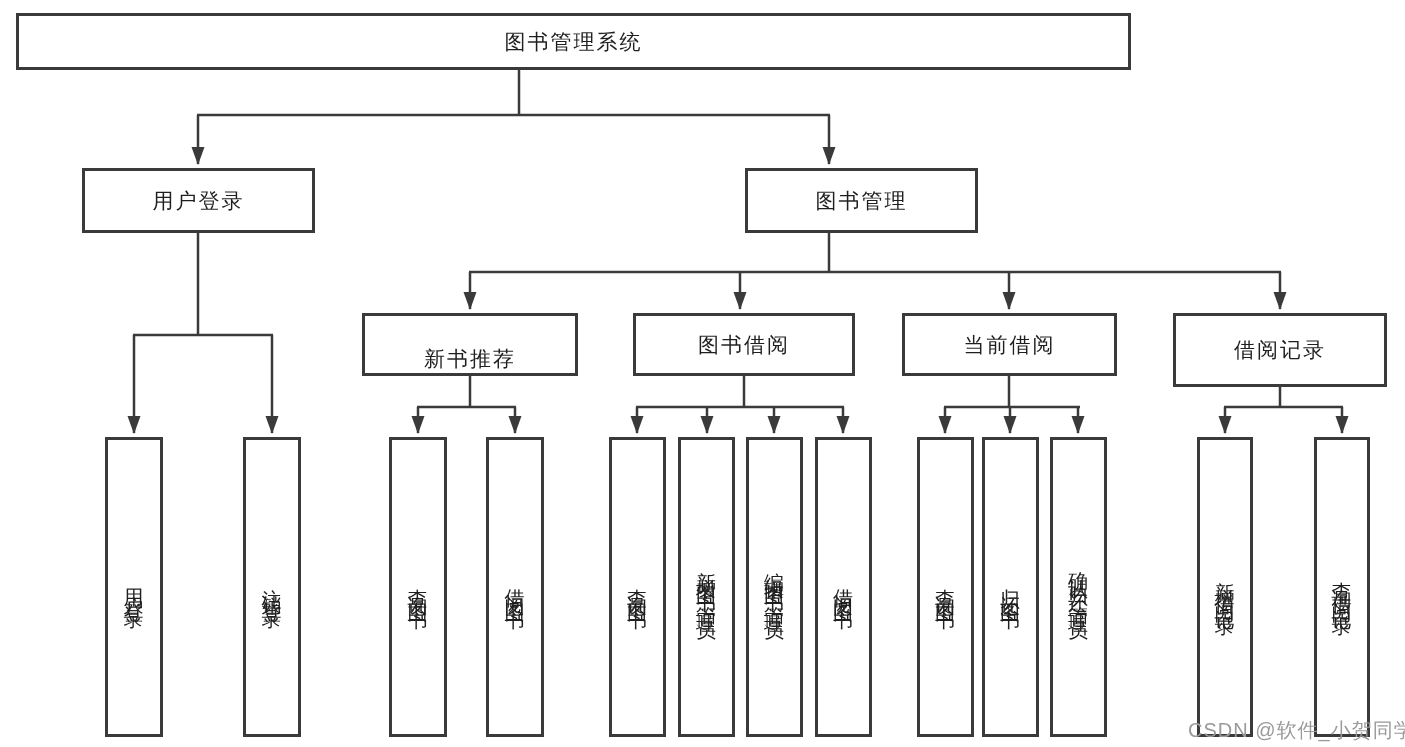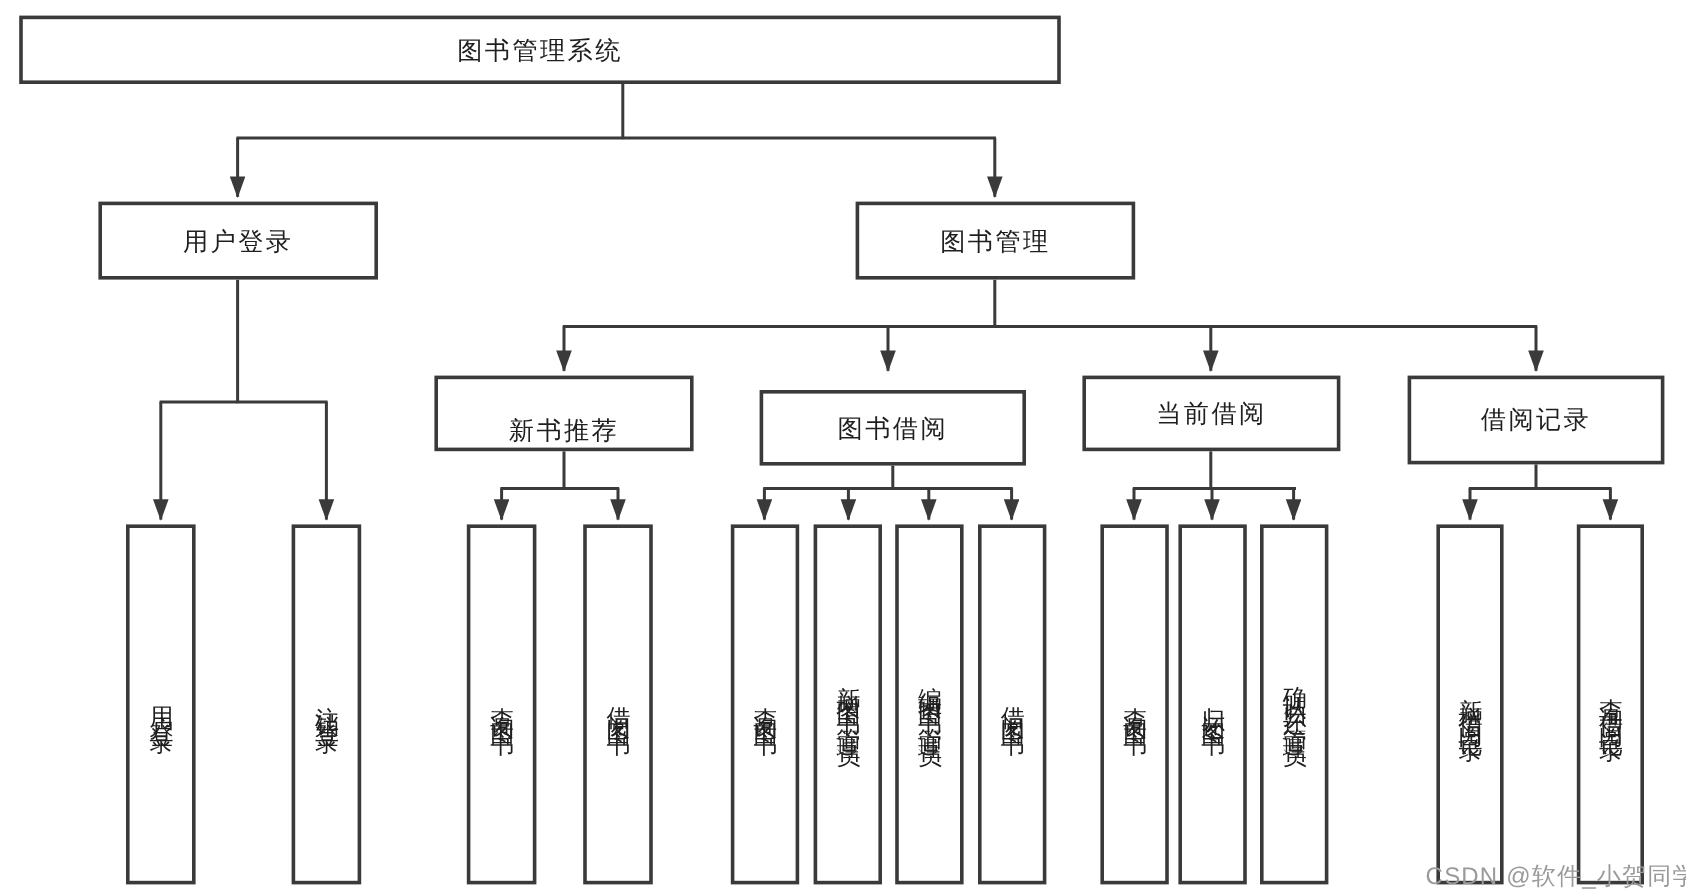--- a/index.html
+++ b/index.html
@@ -76,35 +76,35 @@
       <line x1="1010" y1="407" x2="1010" y2="433" marker-end="url(#ah)"></line>
       <line x1="1078" y1="407" x2="1078" y2="433" marker-end="url(#ah)"></line>
 
       <line x1="1280" y1="376" x2="1280" y2="408"></line>
       <line x1="1224" y1="407" x2="1343" y2="407"></line>
       <line x1="1225" y1="407" x2="1225" y2="433" marker-end="url(#ah)"></line>
       <line x1="1342" y1="407" x2="1342" y2="433" marker-end="url(#ah)"></line>
     </g>
   </svg>
 
-  <div class="node hnode" style="left:16px;top:13px;width:868px;height:57px;">
+  <div class="node hnode" style="left:16px;top:13px;width:1115px;height:57px;">
     <span>图书管理系统</span>
   </div>
 
   <div class="node hnode" style="left:82px;top:168px;width:233px;height:65px;">
     <span>用户登录</span>
   </div>
-  <div class="node hnode" style="left:713px;top:168px;width:233px;height:65px;">
+  <div class="node hnode" style="left:745px;top:168px;width:233px;height:65px;">
     <span>图书管理</span>
   </div>
 
   <div class="node hnode" style="left:362px;top:313px;width:216px;height:63px;align-items:flex-end;">
     <span>新书推荐</span>
   </div>
-  <div class="node hnode" style="left:633px;top:313px;width:222px;height:63px;margin-top:12px;">
+  <div class="node hnode" style="left:633px;top:313px;width:222px;height:63px;">
     <span>图书借阅</span>
   </div>
   <div class="node hnode" style="left:902px;top:313px;width:215px;height:63px;">
     <span>当前借阅</span>
   </div>
   <div class="node hnode" style="left:1173px;top:313px;width:214px;height:74px;">
     <span>借阅记录</span>
   </div>
 
   <div class="node vnode" style="left:105px;top:437px;width:58px;height:300px;">

